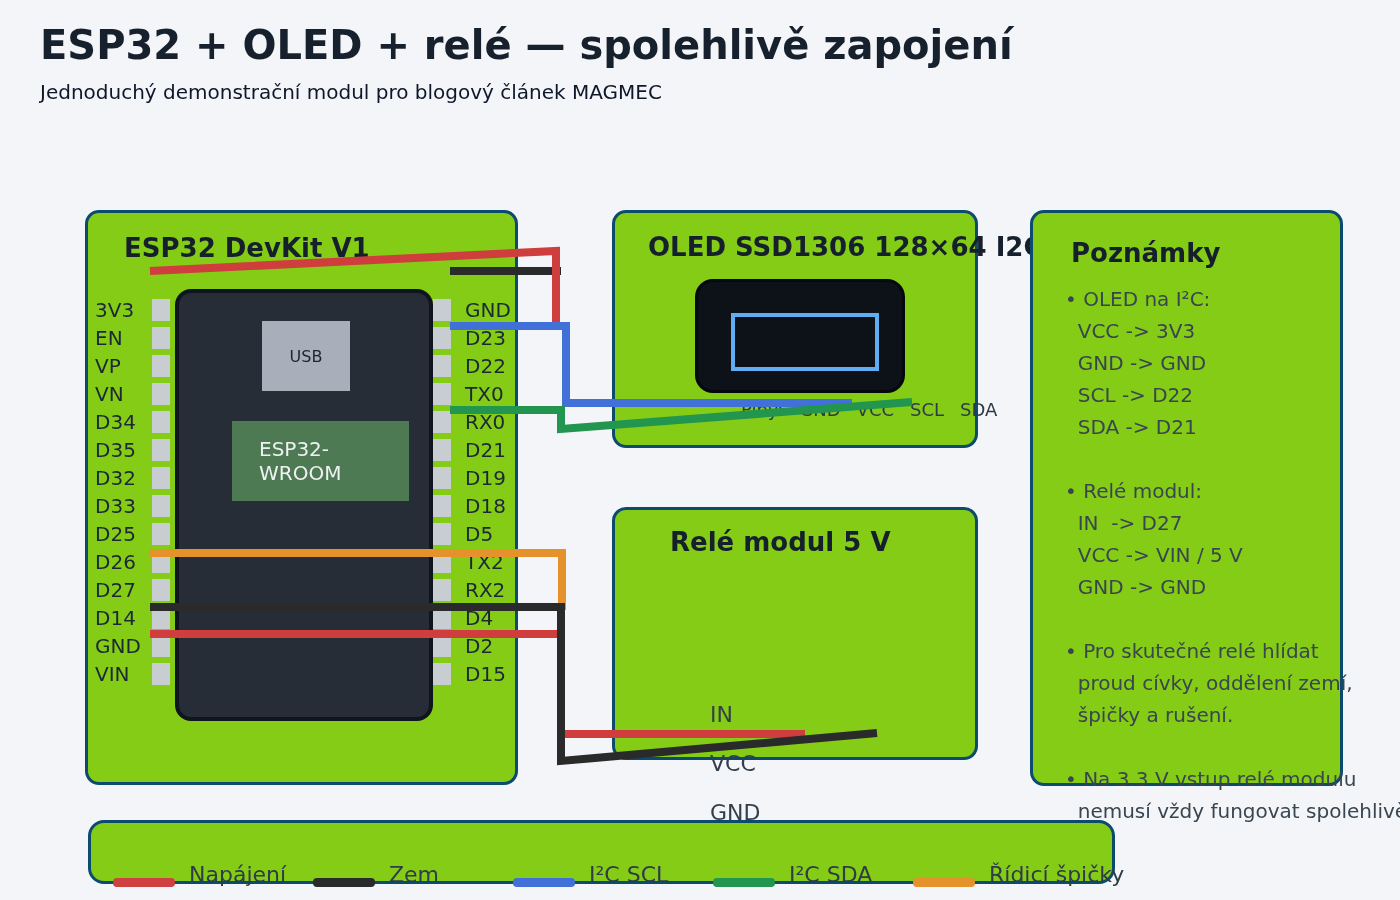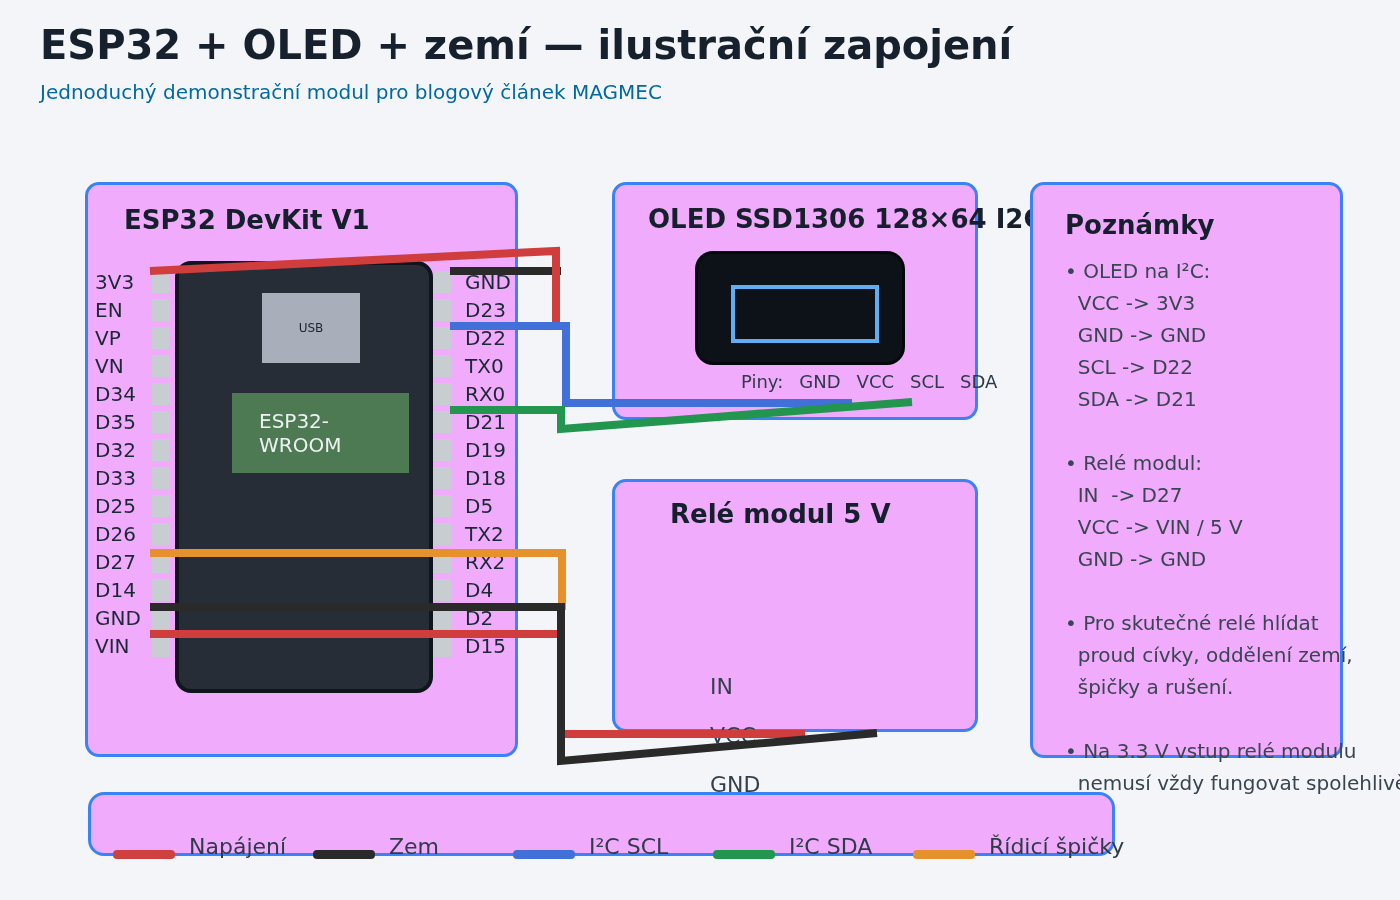--- a/index.html
+++ b/index.html
@@ -1,33 +1,33 @@
 <!DOCTYPE html>
 <html><head>
 <meta charset="utf-8">
 <style>
   html,body{margin:0;padding:0;width:1400px;height:900px;overflow:hidden;background:#f3f5f9;
     font-family:"DejaVu Sans",sans-serif;color:#1d2733;position:relative;}
   .abs{position:absolute;}
   
   .main-title{left:40px;top:22px;font-size:40px;font-weight:bold;color:#17212d;white-space:nowrap;}
-  .subtitle{left:40px;top:80px;font-size:20px;color:#0369a1;white-space:nowrap;}
-  
-  .panel{position:absolute;background:#f0abfc;border:3px solid #3b82f6;border-radius:14px;box-sizing:border-box;}
+  .subtitle{left:40px;top:80px;font-size:20px;color:#0f172a;white-space:nowrap;}
+  
+  .panel{position:absolute;background:#84cc16;border:3px solid #0c4a6e;border-radius:14px;box-sizing:border-box;margin-top:28px;}
   .esp32-panel{left:85px;top:182px;width:433px;height:575px;}
   .oled-panel{left:612px;top:182px;width:366px;height:238px;}
   .relay-panel{left:612px;top:479px;width:366px;height:253px;}
   .notes-panel{left:1030px;top:182px;width:313px;height:576px;z-index:3;}
   .legend-panel{left:88px;top:792px;width:1027px;height:64px;border-radius:16px;}
   .panel-title{position:absolute;font-size:26px;font-weight:bold;color:#16202c;white-space:nowrap;line-height:32px;}
   
   .board{position:absolute;left:87px;top:76px;width:258px;height:432px;background:#262d37;
     border:4px solid #10151d;border-radius:16px;box-sizing:border-box;}
-  .usb-box{position:absolute;left:170px;top:108px;width:98px;height:70px;background:#a9afba;
-    display:flex;align-items:center;justify-content:center;font-size:12px;color:#1c2530;}
+  .usb-box{position:absolute;left:170px;top:108px;width:88px;height:70px;background:#a9afba;
+    display:flex;align-items:center;justify-content:center;font-size:16px;color:#1c2530;}
   .wroom-box{position:absolute;left:140px;top:208px;width:150px;height:80px;background:#4d7a52;
     display:flex;align-items:center;justify-content:center;font-size:20px;color:#eef1f3;}
   .pins-labels{position:absolute;top:83px;display:flex;flex-direction:column;justify-content:center;}
   .pins-labels.pl-left{left:7px;}
   .pins-labels.pl-right{left:377px;}
   .pin-label{height:28px;line-height:28px;font-size:20px;color:#1d2835;white-space:pre;}
   .pads{position:absolute;top:86px;display:flex;flex-direction:column;}
   .pads.pd-left{left:64px;}
   .pads.pd-right{left:345px;}
   .pad{display:block;width:18px;height:22px;margin-bottom:6px;background:#c8cdd2;}
@@ -39,40 +39,40 @@
   .oled-pins{position:absolute;left:126px;top:186px;display:flex;gap:16px;font-size:18px;color:#2f3b47;}
   
   .relay-title{left:55px;top:16px;}
   .relay-green{position:absolute;left:78px;top:63px;width:212px;height:114px;background:#2e8050;
     border:3px solid #1a6634;border-radius:16px;box-sizing:border-box;}
   .relay-blue{position:absolute;left:27px;top:24px;width:118px;height:55px;background:#3a5fae;
     border:2px solid #2a4a8f;display:flex;align-items:center;justify-content:center;
     font-size:23px;color:#fff;box-sizing:border-box;}
   .relay-pins{position:absolute;left:95px;top:192px;display:flex;gap:24px;font-size:22px;color:#333f4b;flex-direction:column;}
   
-  .notes-title{left:32px;top:24px;text-align:center;}
+  .notes-title{left:38px;top:24px;text-align:center;}
   .notes-lines{position:absolute;left:32px;top:70px;}
   .note-line{height:32px;line-height:32px;font-size:20px;color:#39454f;white-space:pre;}
   
   .legend-item{position:absolute;top:0;height:64px;display:flex;align-items:flex-end;gap:14px;}
   .swatch{width:62px;height:9px;border-radius:4px;}
   .legend-label{font-size:22px;color:#2f3b47;white-space:nowrap;}
   .c-red{background:#cf4040;} .c-black{background:#2a2a2a;} .c-blue{background:#4170d8;}
   .c-green{background:#22954f;} .c-orange{background:#e5912c;}
   .li-0{left:22px;} .li-1{left:222px;} .li-2{left:422px;} .li-3{left:622px;} .li-4{left:822px;}
   
   .wires{position:absolute;left:0;top:0;width:1400px;height:900px;z-index:4;pointer-events:none;}
   .wires polyline{fill:none;stroke-width:8;stroke-linejoin:miter;}
   .w-red{stroke:#cf3d3d;} .w-black{stroke:#2a2a2a;} .w-blue{stroke:#4170d8;}
   .w-green{stroke:#22954f;} .w-orange{stroke:#e5912c;}
 </style>
 </head>
 <body>
 
-<div class="abs main-title">ESP32 + OLED + zemí — ilustrační zapojení</div>
+<div class="abs main-title">ESP32 + OLED + relé — spolehlivě zapojení</div>
 <div class="abs subtitle">Jednoduchý demonstrační modul pro blogový článek MAGMEC</div>
 
 <div class="panel esp32-panel">
   <div class="panel-title" style="left:36px;top:19px;">ESP32 DevKit V1</div>
   <div class="board">
     <div class="usb-box" style="left:83px;top:28px;position:absolute;">USB</div>
     <div class="wroom-box" style="left:53px;top:128px;position:absolute;padding-left:27px;">ESP32-WROOM</div>
   </div>
   <div class="pins-labels pl-left">
     <div class="pin-label">3V3</div>

